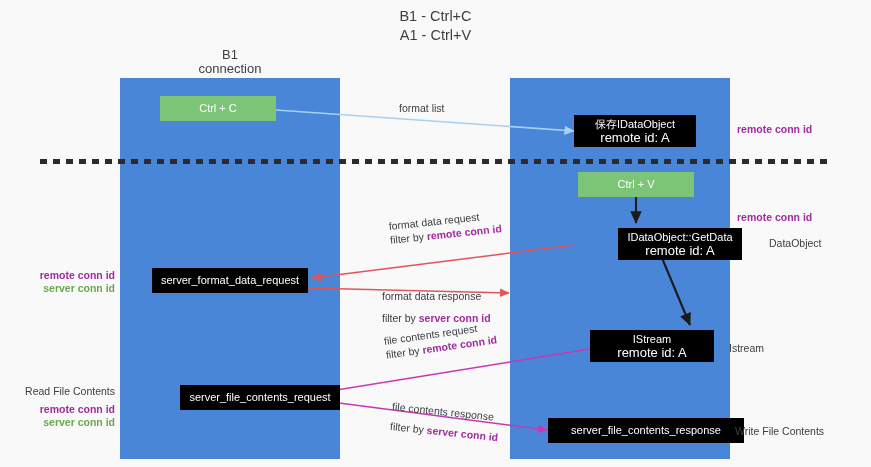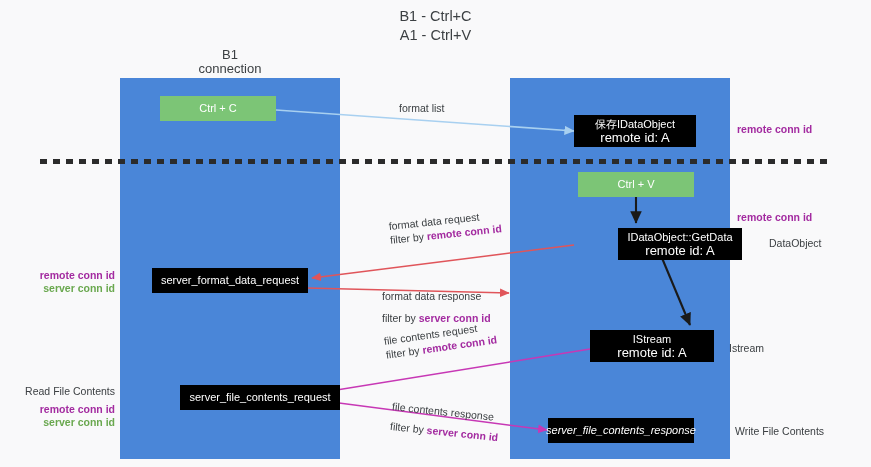--- a/index.html
+++ b/index.html
@@ -166,21 +166,21 @@
 
   <div class="abs node orange" style="left:590px; top:330px; width:124px; height:32px;">
     <div>IStream</div>
     <div class="l2">remote id: A</div>
   </div>
 
   <div class="abs node orange" style="left:152px; top:385px; width:160px; height:25px;margin-left:28px;">
     <div>server_file_contents_request</div>
   </div>
 
-  <div class="abs node orange" style="left:548px; top:418px; width:146px; height:25px;font-style:italic;">
+  <div class="abs node orange" style="left:548px; top:418px; width:196px; height:25px;">
     <div>server_file_contents_response</div>
   </div>
 
   <div class="abs edge-lbl" style="left:399px; top:101px;">
     <span>format list</span>
   </div>
 
   <div class="abs edge-lbl" style="left:388px; top:219px; transform:rotate(-6deg); transform-origin:left top;">
     <div>format data request</div>
     <div>

